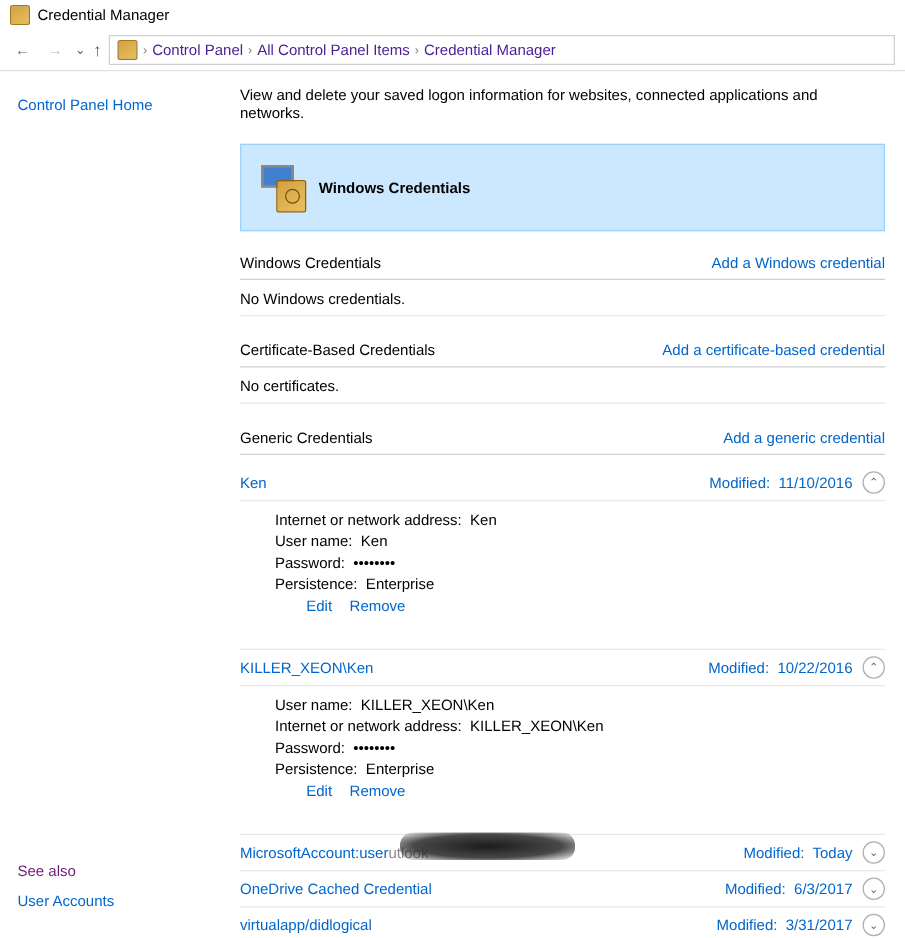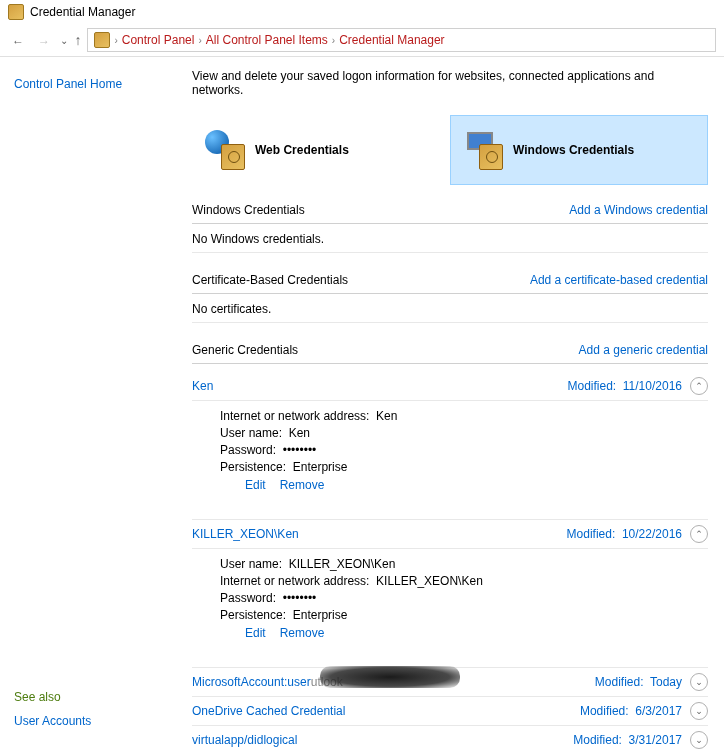--- a/index.html
+++ b/index.html
@@ -11,29 +11,29 @@
   .titlebar-text { font-size: 12px; }
   
   
   .navbar { display: flex; align-items: center; padding: 4px 8px; gap: 6px; border-bottom: 1px solid #e0e0e0; }
   .nav-arrow { width: 20px; height: 20px; display: flex; align-items: center; justify-content: center; color: #606060; cursor: pointer; }
   .nav-arrow.disabled { color: #c0c0c0; }
   .nav-chevron { font-size: 10px; color: #606060; }
   .nav-up { font-size: 14px; color: #606060; cursor: pointer; }
   .addr-icon { width: 16px; height: 16px; background: linear-gradient(145deg, #d4a040, #e8c060); border: 1px solid #a07820; border-radius: 2px; }
   .breadcrumb { display: flex; align-items: center; gap: 4px; border: 1px solid #d0d0d0; padding: 3px 6px; flex: 1; }
-  .breadcrumb-item { color: #b91c1c; cursor: pointer; }
+  .breadcrumb-item { color: #4c1d95; cursor: pointer; }
   .breadcrumb-sep { color: #808080; font-size: 10px; }
   
   
   .content { display: flex; }
   .sidebar { width: 180px; padding: 20px 14px; }
   .sidebar-link { color: #0066cc; cursor: pointer; margin-bottom: 8px; display: block; }
   .sidebar-bottom { position: absolute; top: 690px; left: 14px; }
-  .sidebar-bottom .hdr { color: #4d7c0f; margin-bottom: 10px; }
+  .sidebar-bottom .hdr { color: #701a75; margin-bottom: 10px; }
   
   .main { flex: 1; padding: 12px 16px 0 12px; }
   .intro { margin-bottom: 18px; }
   
   
   .tiles { display: flex; gap: 0; margin-bottom: 18px; }
   .tile { flex: 1; display: flex; align-items: center; gap: 10px; padding: 14px 12px; border: 1px solid transparent; cursor: pointer; }
   .tile.selected { background: #cce8ff; border: 1px solid #99d1ff; }
   .tile-icon { width: 40px; height: 40px; position: relative; }
   .globe { width: 24px; height: 24px; border-radius: 50%; background: radial-gradient(circle at 30% 30%, #6ac0ff, #0050a0); position: absolute; top: 0; left: 0; }
@@ -99,27 +99,20 @@
     <div class="sidebar-bottom">
       <div class="hdr">See also</div>
       <span class="sidebar-link">User Accounts</span>
     </div>
   </div>
 
   <div class="main">
     <div class="intro">View and delete your saved logon information for websites, connected applications and networks.</div>
 
     <div class="tiles">
-      <div class="tile">
-        <div class="tile-icon">
-          <div class="globe"></div>
-            <div class="safe"></div>
-        </div>
-        <span class="tile-label">Web Credentials</span>
-      </div>
       <div class="tile selected">
         <div class="tile-icon">
           <div class="monitor"></div>
             <div class="safe"></div>
         </div>
         <span class="tile-label">Windows Credentials</span>
       </div>
     </div>
 
 

